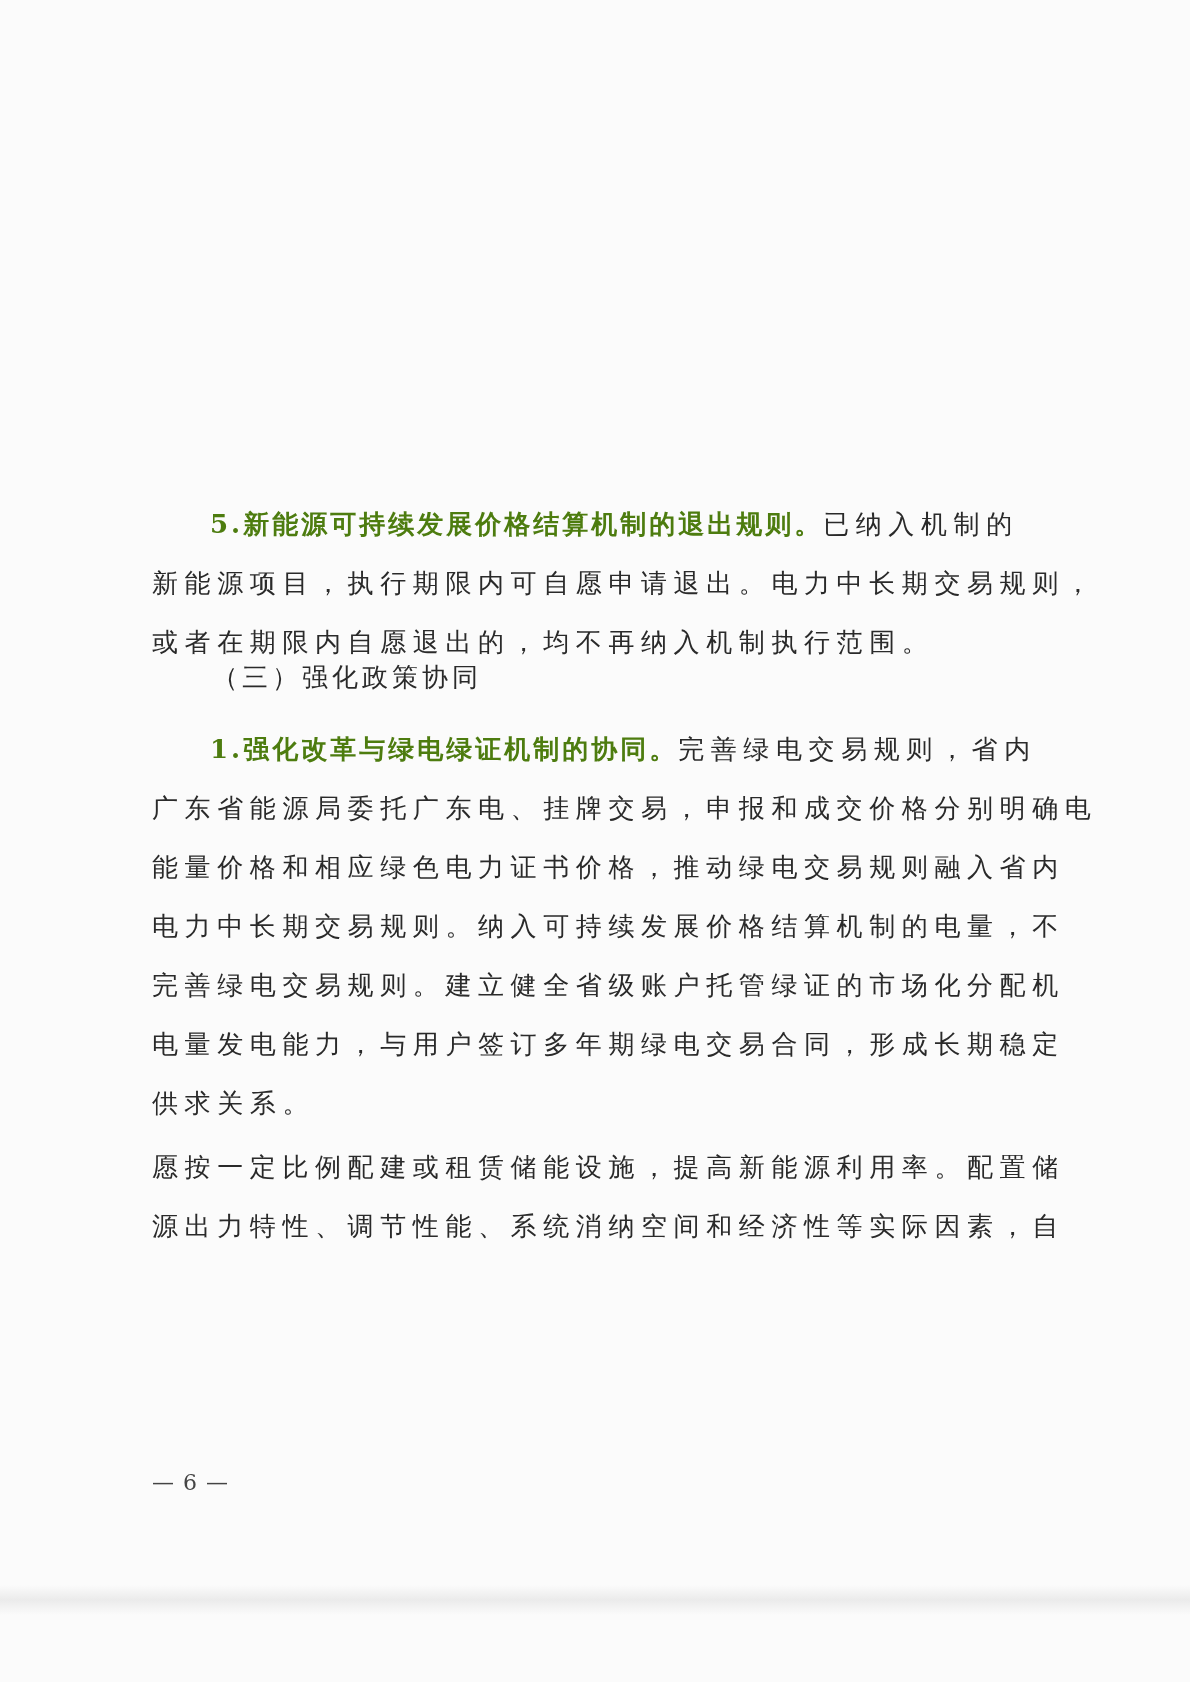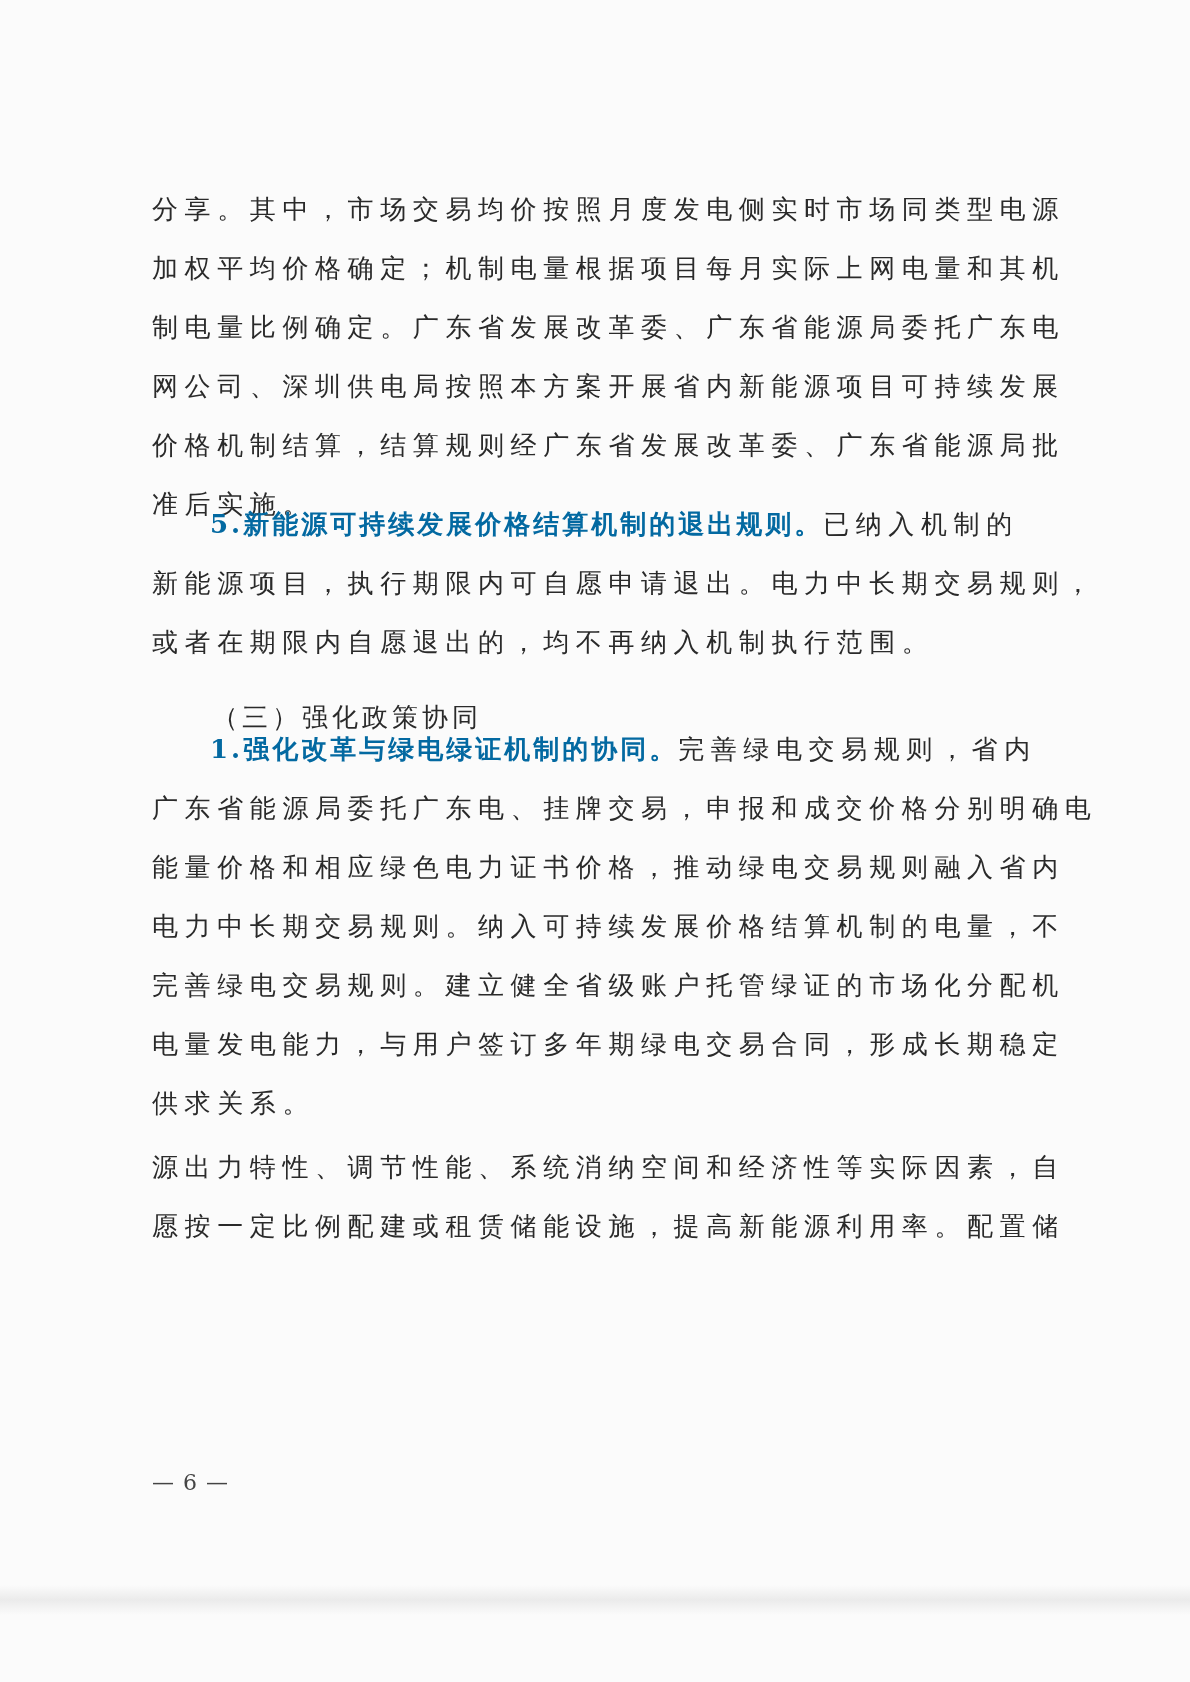--- a/index.html
+++ b/index.html
@@ -3,60 +3,52 @@
 <meta charset="utf-8">
 <style>
   html, body { margin: 0; padding: 0; }
   body {
     width: 1190px; height: 1682px; background: #fbfbfb; position: relative; overflow: hidden;
     font-family: "DejaVu Serif", "Liberation Serif", serif; color: #2a2a2a;
   }
   .page { position: absolute; left: 0; top: 0; width: 1190px; height: 1682px; }
   .para { position: absolute; left: 152px; width: 858px; font-size: 26px; line-height: 59px; letter-spacing: 6.6px; text-align: justify; }
   .indent { text-indent: 58px; }
-  .bold { font-weight: bold; color: #0369a1; letter-spacing: 3px; }
+  .bold { font-weight: bold; color: #4d7c0f; letter-spacing: 3px; }
   .line { display: block; white-space: nowrap; }
-  .heading3 { position: absolute; left: 212px; font-size: 26px; letter-spacing: 4px; margin-top: 40px; }
+  .heading3 { position: absolute; left: 212px; font-size: 26px; letter-spacing: 4px; }
   .pagenum { position: absolute; left: 152px; top: 1470px; font-size: 22px; color: #444; letter-spacing: 1px; }
   .scan-edge { position: absolute; left: 0; top: 1585px; width: 1190px; height: 30px;
     background: linear-gradient(180deg, rgba(0,0,0,0) 0%, rgba(120,120,120,0.12) 50%, rgba(0,0,0,0) 100%); }
 </style>
 </head>
 <body>
 
 <div class="page">
 
-  <div class="para" style="top:180px;">
-    <span class="line">分享。其中，市场交易均价按照月度发电侧实时市场同类型电源</span>
-    <span class="line">加权平均价格确定；机制电量根据项目每月实际上网电量和其机</span>
-    <span class="line">制电量比例确定。广东省发展改革委、广东省能源局委托广东电</span>
-    <span class="line">网公司、深圳供电局按照本方案开展省内新能源项目可持续发展</span>
-    <span class="line">价格机制结算，结算规则经广东省发展改革委、广东省能源局批</span>
-    <span class="line">准后实施。</span>
-  </div>
 
   <div class="para" style="top:495px;">
     <span class="line indent"><span class="bold">5.新能源可持续发展价格结算机制的退出规则。</span><span>已纳入机制的</span></span>
     <span class="line">新能源项目，执行期限内可自愿申请退出。电力中长期交易规则，</span>
     <span class="line">或者在期限内自愿退出的，均不再纳入机制执行范围。</span>
   </div>
 
   <div class="heading3" style="top:660px;">（三）强化政策协同</div>
 
   <div class="para" style="top:720px;">
     <span class="line indent"><span class="bold">1.强化改革与绿电绿证机制的协同。</span><span>完善绿电交易规则，省内</span></span>
     <span class="line">广东省能源局委托广东电、挂牌交易，申报和成交价格分别明确电</span>
     <span class="line">能量价格和相应绿色电力证书价格，推动绿电交易规则融入省内</span>
     <span class="line">电力中长期交易规则。纳入可持续发展价格结算机制的电量，不</span>
     <span class="line">完善绿电交易规则。建立健全省级账户托管绿证的市场化分配机</span>
     <span class="line">电量发电能力，与用户签订多年期绿电交易合同，形成长期稳定</span>
     <span class="line">供求关系。</span>
   </div>
 
   <div class="para" style="top:1138px;">
+    <span class="line">愿按一定比例配建或租赁储能设施，提高新能源利用率。配置储</span>
     <span class="line">源出力特性、调节性能、系统消纳空间和经济性等实际因素，自</span>
-    <span class="line">愿按一定比例配建或租赁储能设施，提高新能源利用率。配置储</span>
   </div>
 
   <div class="pagenum">— 6 —</div>
 
   <div class="scan-edge"></div>
 </div>
 
 </body></html>

